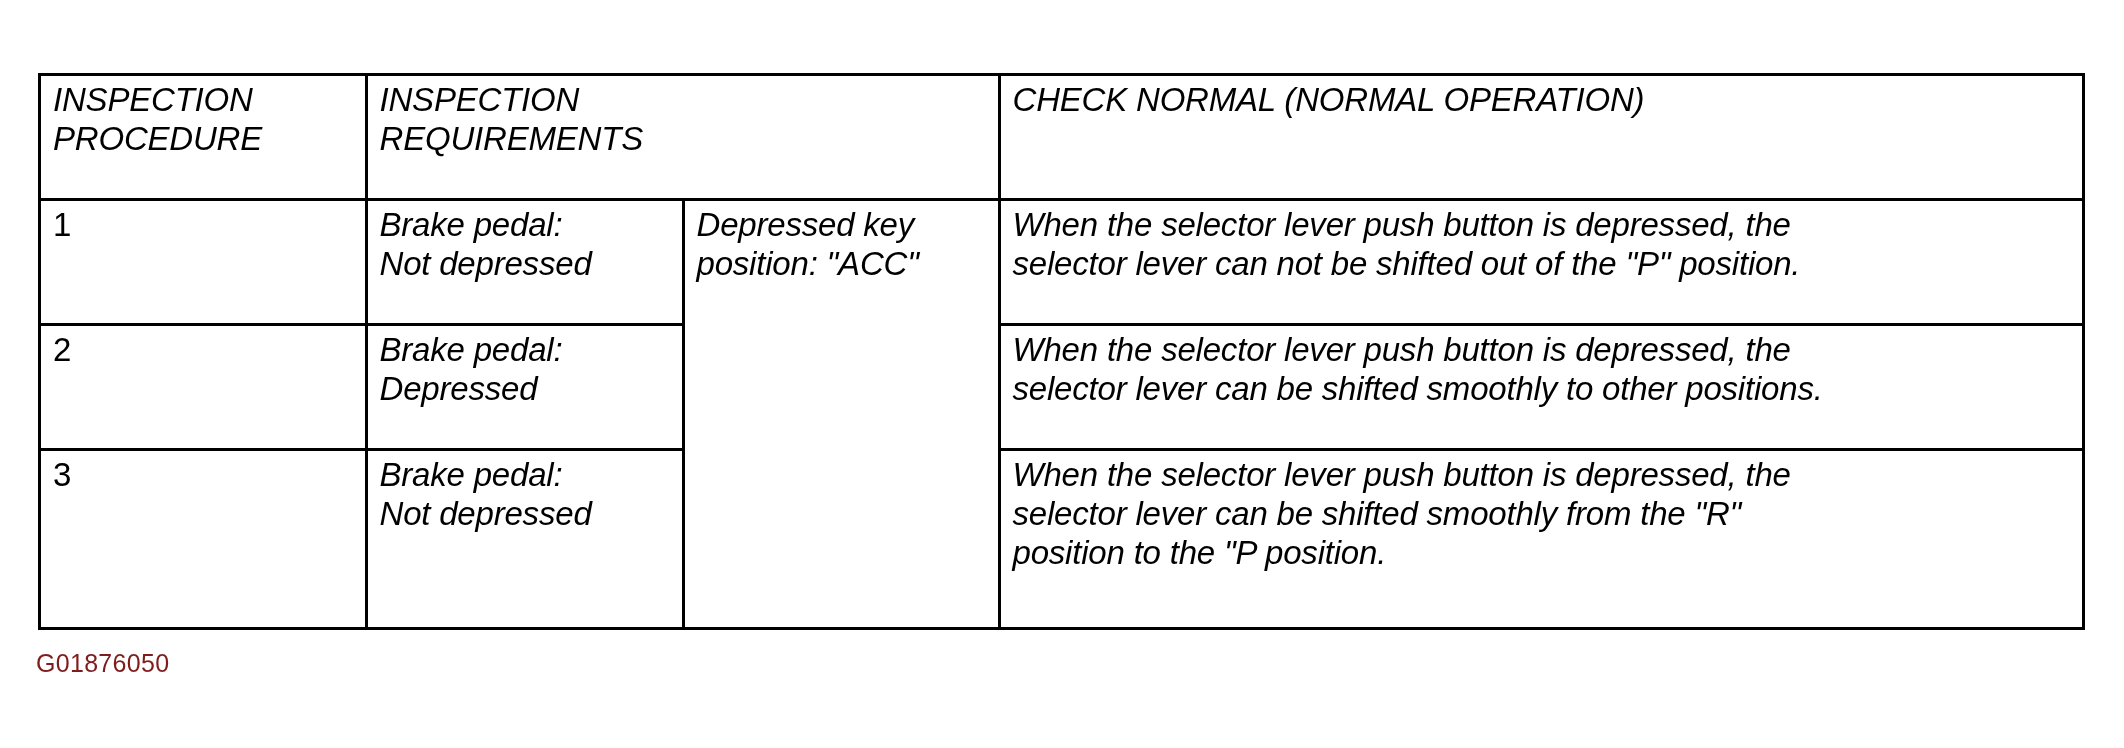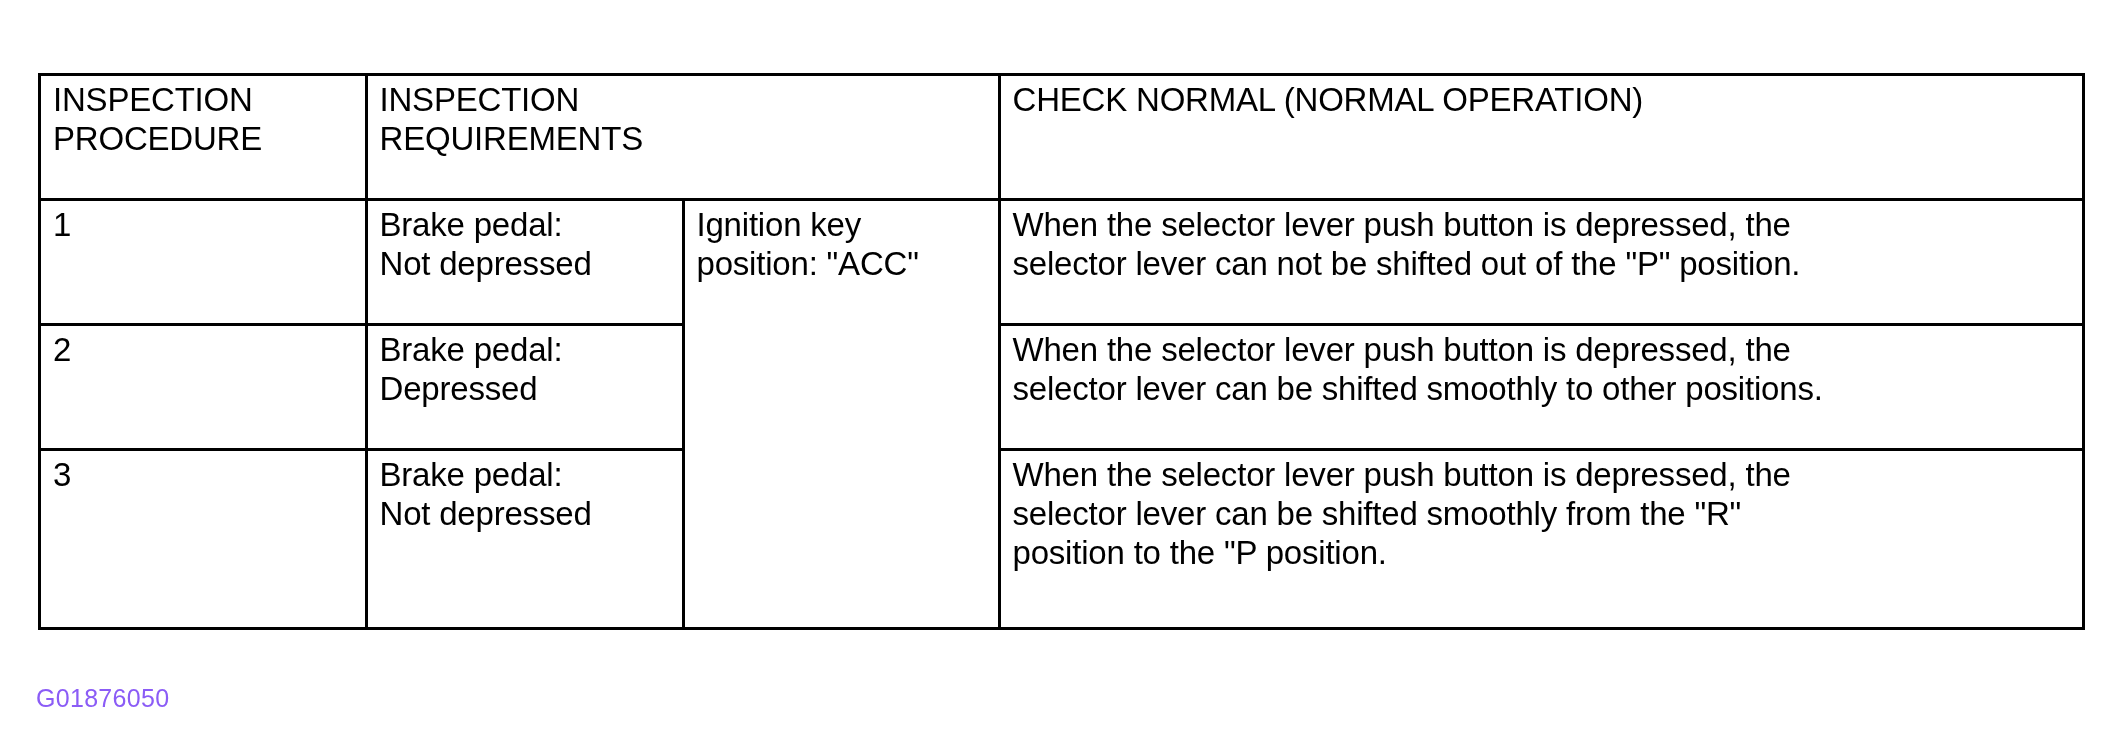--- a/index.html
+++ b/index.html
@@ -65,35 +65,35 @@
     font-size: 34px;
     line-height: 1.2;
     padding-top: 6px;
     border-bottom: 3px solid #000000;
   }
 
   
   .cell-text {
     display: block;
     white-space: pre-line;
+    font-style: italic;
   }
   .num {
     display: block;
   }
 
   
   .figcode {
     position: absolute;
     left: 36px;
     top: 651px;
     font-size: 25px;
     letter-spacing: 0.3px;
     line-height: 1;
-    color: #8b5cf6;
-    margin-top: 35px;
+    color: #7f1d1d;
   }
 </style>
 </head>
 <body>
 
 <div class="page">
 
   <div class="table-wrap">
     <table class="spec">
       <colgroup>
@@ -121,21 +121,21 @@
 
         <tr>
           <td class="bd-r bd-b">
             <span class="num">1</span>
           </td>
           <td class="bd-r bd-b">
             <span class="cell-text">Brake pedal:
 Not depressed</span>
           </td>
           <td class="bd-r" rowspan="3">
-            <span class="cell-text">Ignition key
+            <span class="cell-text">Depressed key
 position: "ACC"</span>
           </td>
           <td class="bd-b">
             <span class="cell-text">When the selector lever push button is depressed, the
 selector lever can not be shifted out of the "P" position.</span>
           </td>
         </tr>
 
         <tr>
           <td class="bd-r bd-b">

